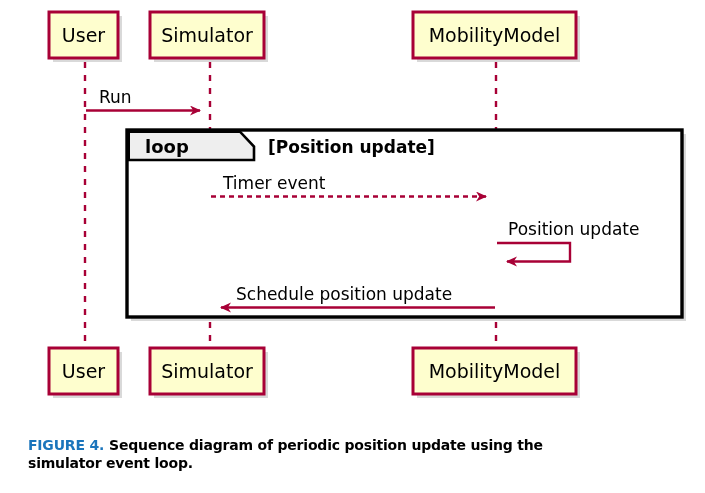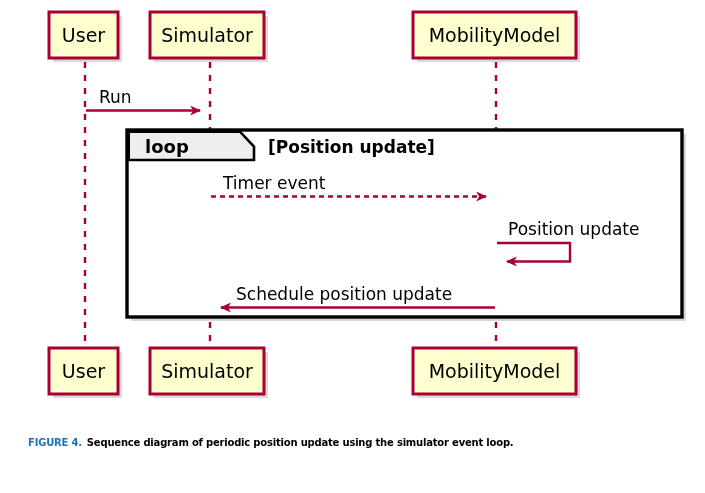--- a/index.html
+++ b/index.html
@@ -57,21 +57,21 @@
     fill: #000000;
   }
 
   
   #figure-caption {
     position: absolute;
     left: 28px;
     top: 437px;
     width: 560px;
     font-family: "DejaVu Sans", sans-serif;
-    font-size: 10px;
+    font-size: 14px;
     font-weight: bold;
     line-height: 1.28;
     color: #000000;
     letter-spacing: -0.2px;
   }
   #figure-caption .fig-num {
     color: #1B75BC;
     margin-right: 5px;
   }
 </style>

